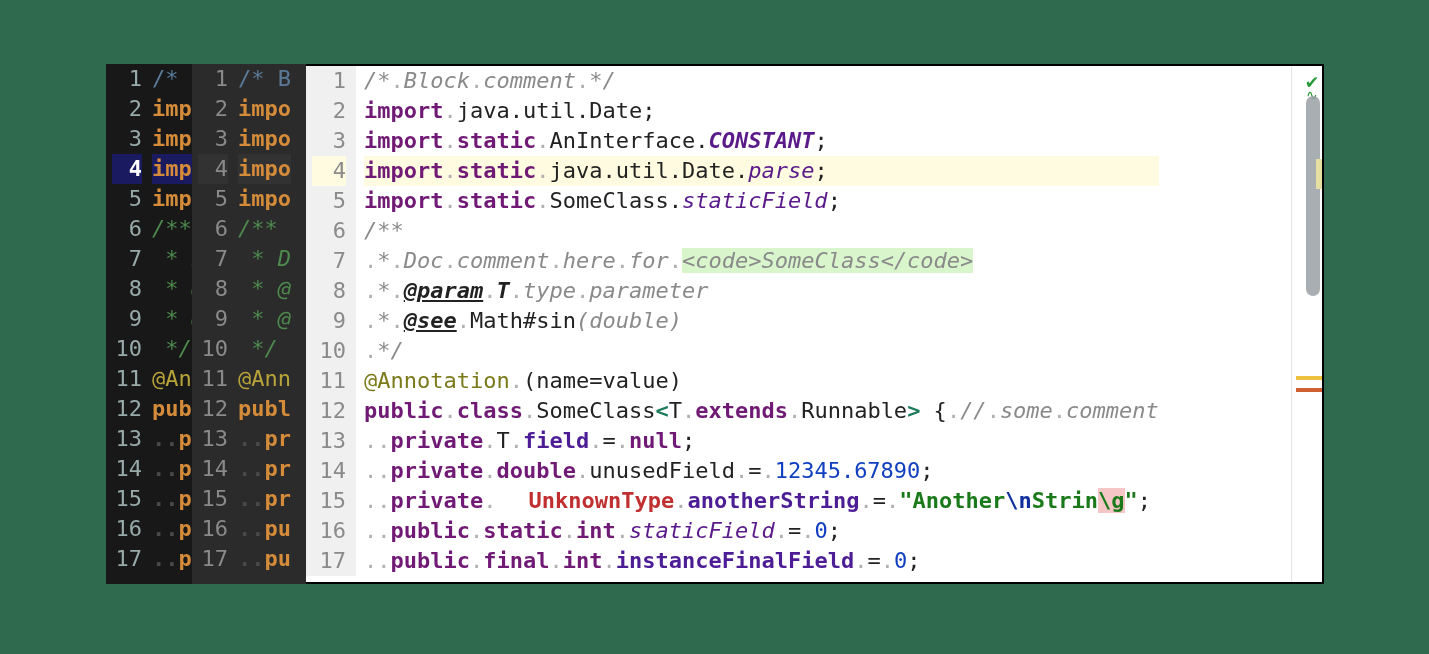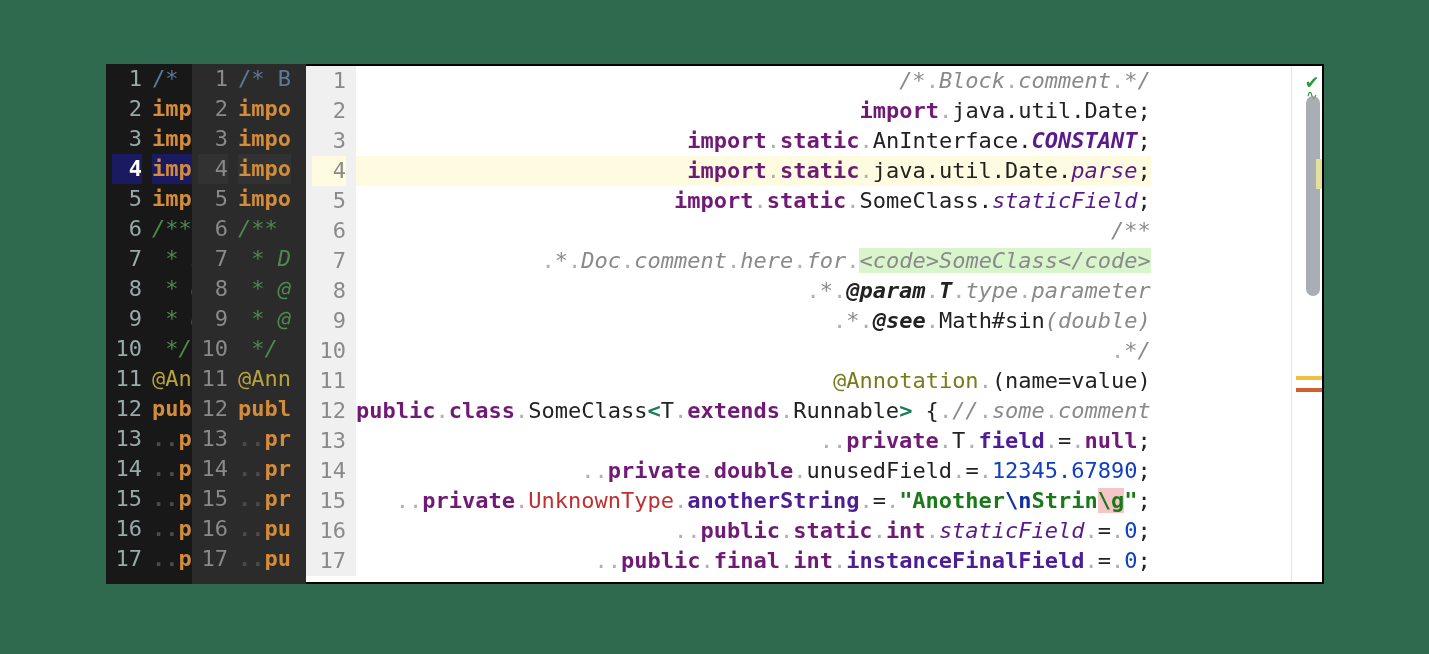--- a/index.html
+++ b/index.html
@@ -40,21 +40,21 @@
     line-height: 30px;
     font-size: 22px;
   }
   .gutter .row { font-weight: 400; }
   .pane.dark1 { background:#181818; color:#ccc; }
   .pane.dark1 .gutter { background:#181818; color:#9aa; width:46px;}
   .pane.dark2 { background:#2b2b2b; color:#ccc; }
   .pane.dark2 .gutter { background:#2b2b2b; color:#8a8a8a; width:46px;}
   .pane.light { background:#ffffff; color:#222; border:2px solid #000; border-left:none; }
   .pane.light .gutter { background:#f0f0f0; color:#8a8a8a; width:50px;}
-  .pane.light .code { padding-left:0;text-align:right; }
+  .pane.light .code { padding-left:8px; }
 
   
   .pane.dark1 { left:106px; width:1010px; z-index:1;}
   .pane.dark2 { left:192px; width:1010px; z-index:2;}
   .pane.light { left:306px; width:1018px; z-index:3;}
 
   .pane.dark1 .row.sel { background:#1a1a60;}
   .pane.dark1 .gutter .row.sel { background:#1a1a60; color:#fff; font-weight:700;}
   .pane.dark2 .row.sel { background:#323232;}
   .pane.light .row.sel { background:#fffbe0;}
@@ -65,27 +65,27 @@
   .d-gcm { color:#4e8a4e; font-style:italic;}
   .d-ann{ color:#b7a33a;}
 
   
   .l-cm   { color:#8a8a8a; font-style:italic;}          
   .l-kw   { color:#701a75; font-weight:700;}             
   .l-cls  { color:#222;margin-top:34px;}                                  
   .l-const{ color:#5a1a8a; font-weight:700; font-style:italic;margin-top:8px;} 
   .l-sfield{color:#5a1a8a; font-style:italic;}           
   .l-ann  { color:#7a7a1a;}                               
-  .l-tag  { color:#222222; font-weight:700; font-style:italic; } 
+  .l-tag  { color:#222222; font-weight:700; font-style:italic; text-decoration:underline;} 
   .l-tp   { color:#222; font-weight:700; font-style:italic;}  
   .l-gen  { color:#1a7a5a; font-weight:700;}             
   .l-num  { color:#1040c0;}
   .l-str  { color:#1a7a1a; font-weight:700;}
   .l-esc  { color:#1030a0; font-weight:700;}
-  .l-err  { color:#c03030; font-weight:400;}
+  .l-err  { color:#c03030; font-weight:700;margin-left:32px;}
   .l-fld  { color:#4c1d95; font-weight:700;}             
   .l-badbg{ background:#f6c6c6;}                          
   .l-markbg{ background:#d8f5cc;}                         
   .l-doc  { color:#8a8a8a; font-style:italic;}
   .l-docid{ color:#222; font-style:normal;}
 
   
   .rgutter {
     position:absolute;
     top:0; right:0;

